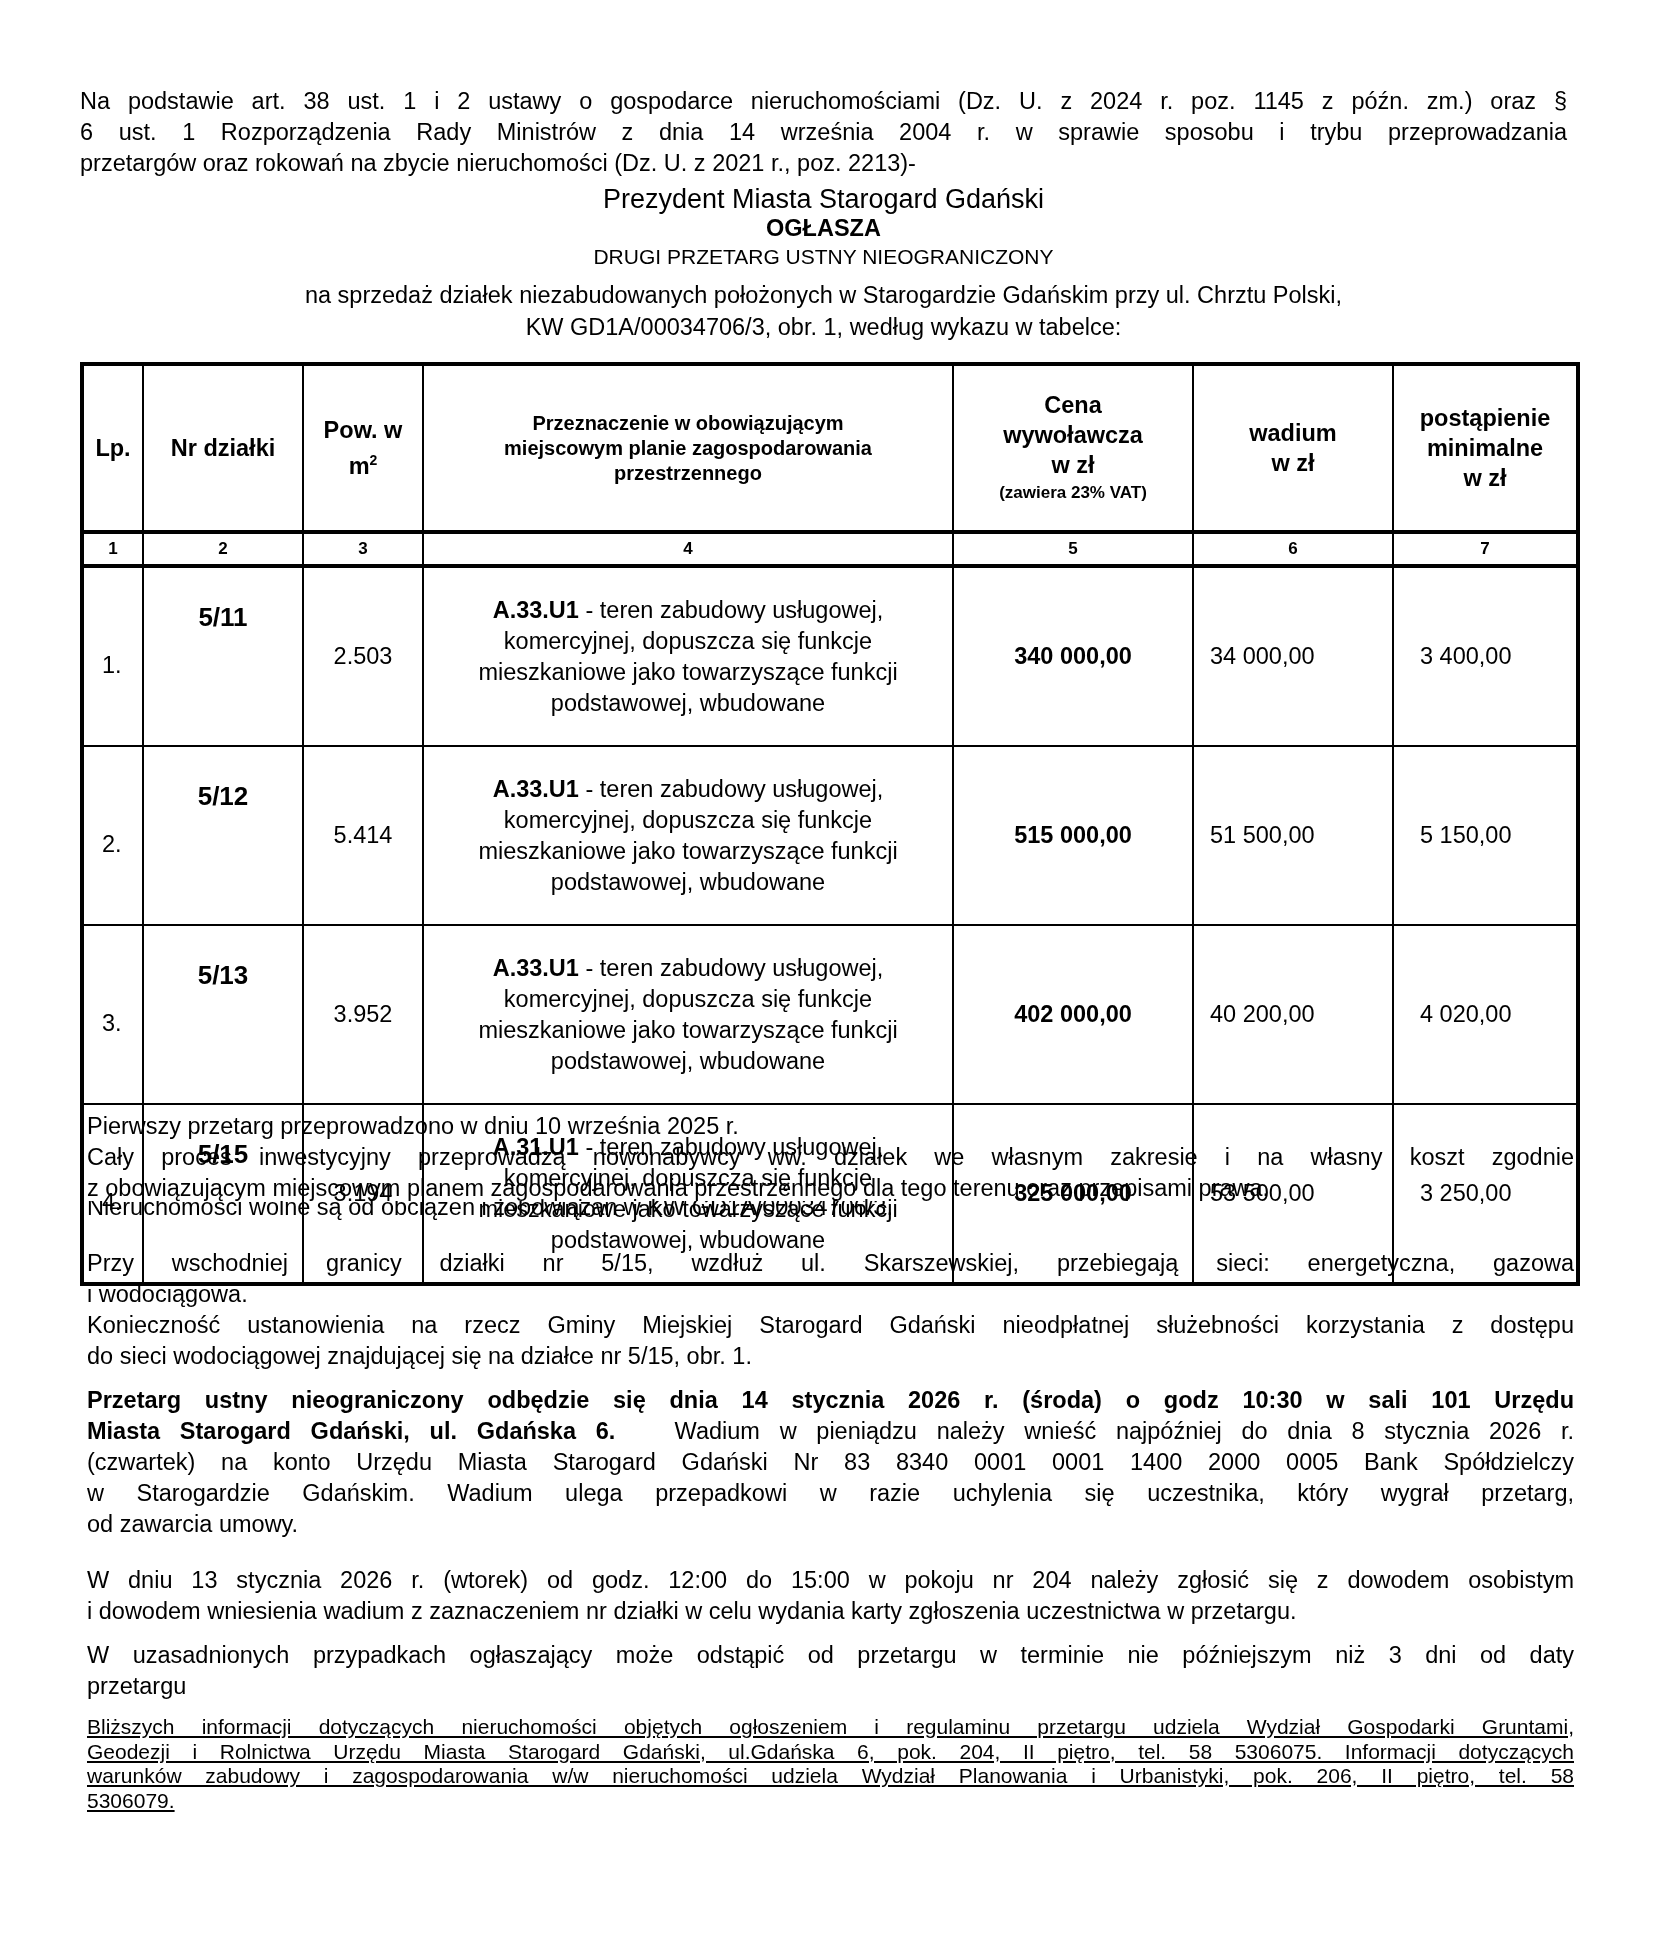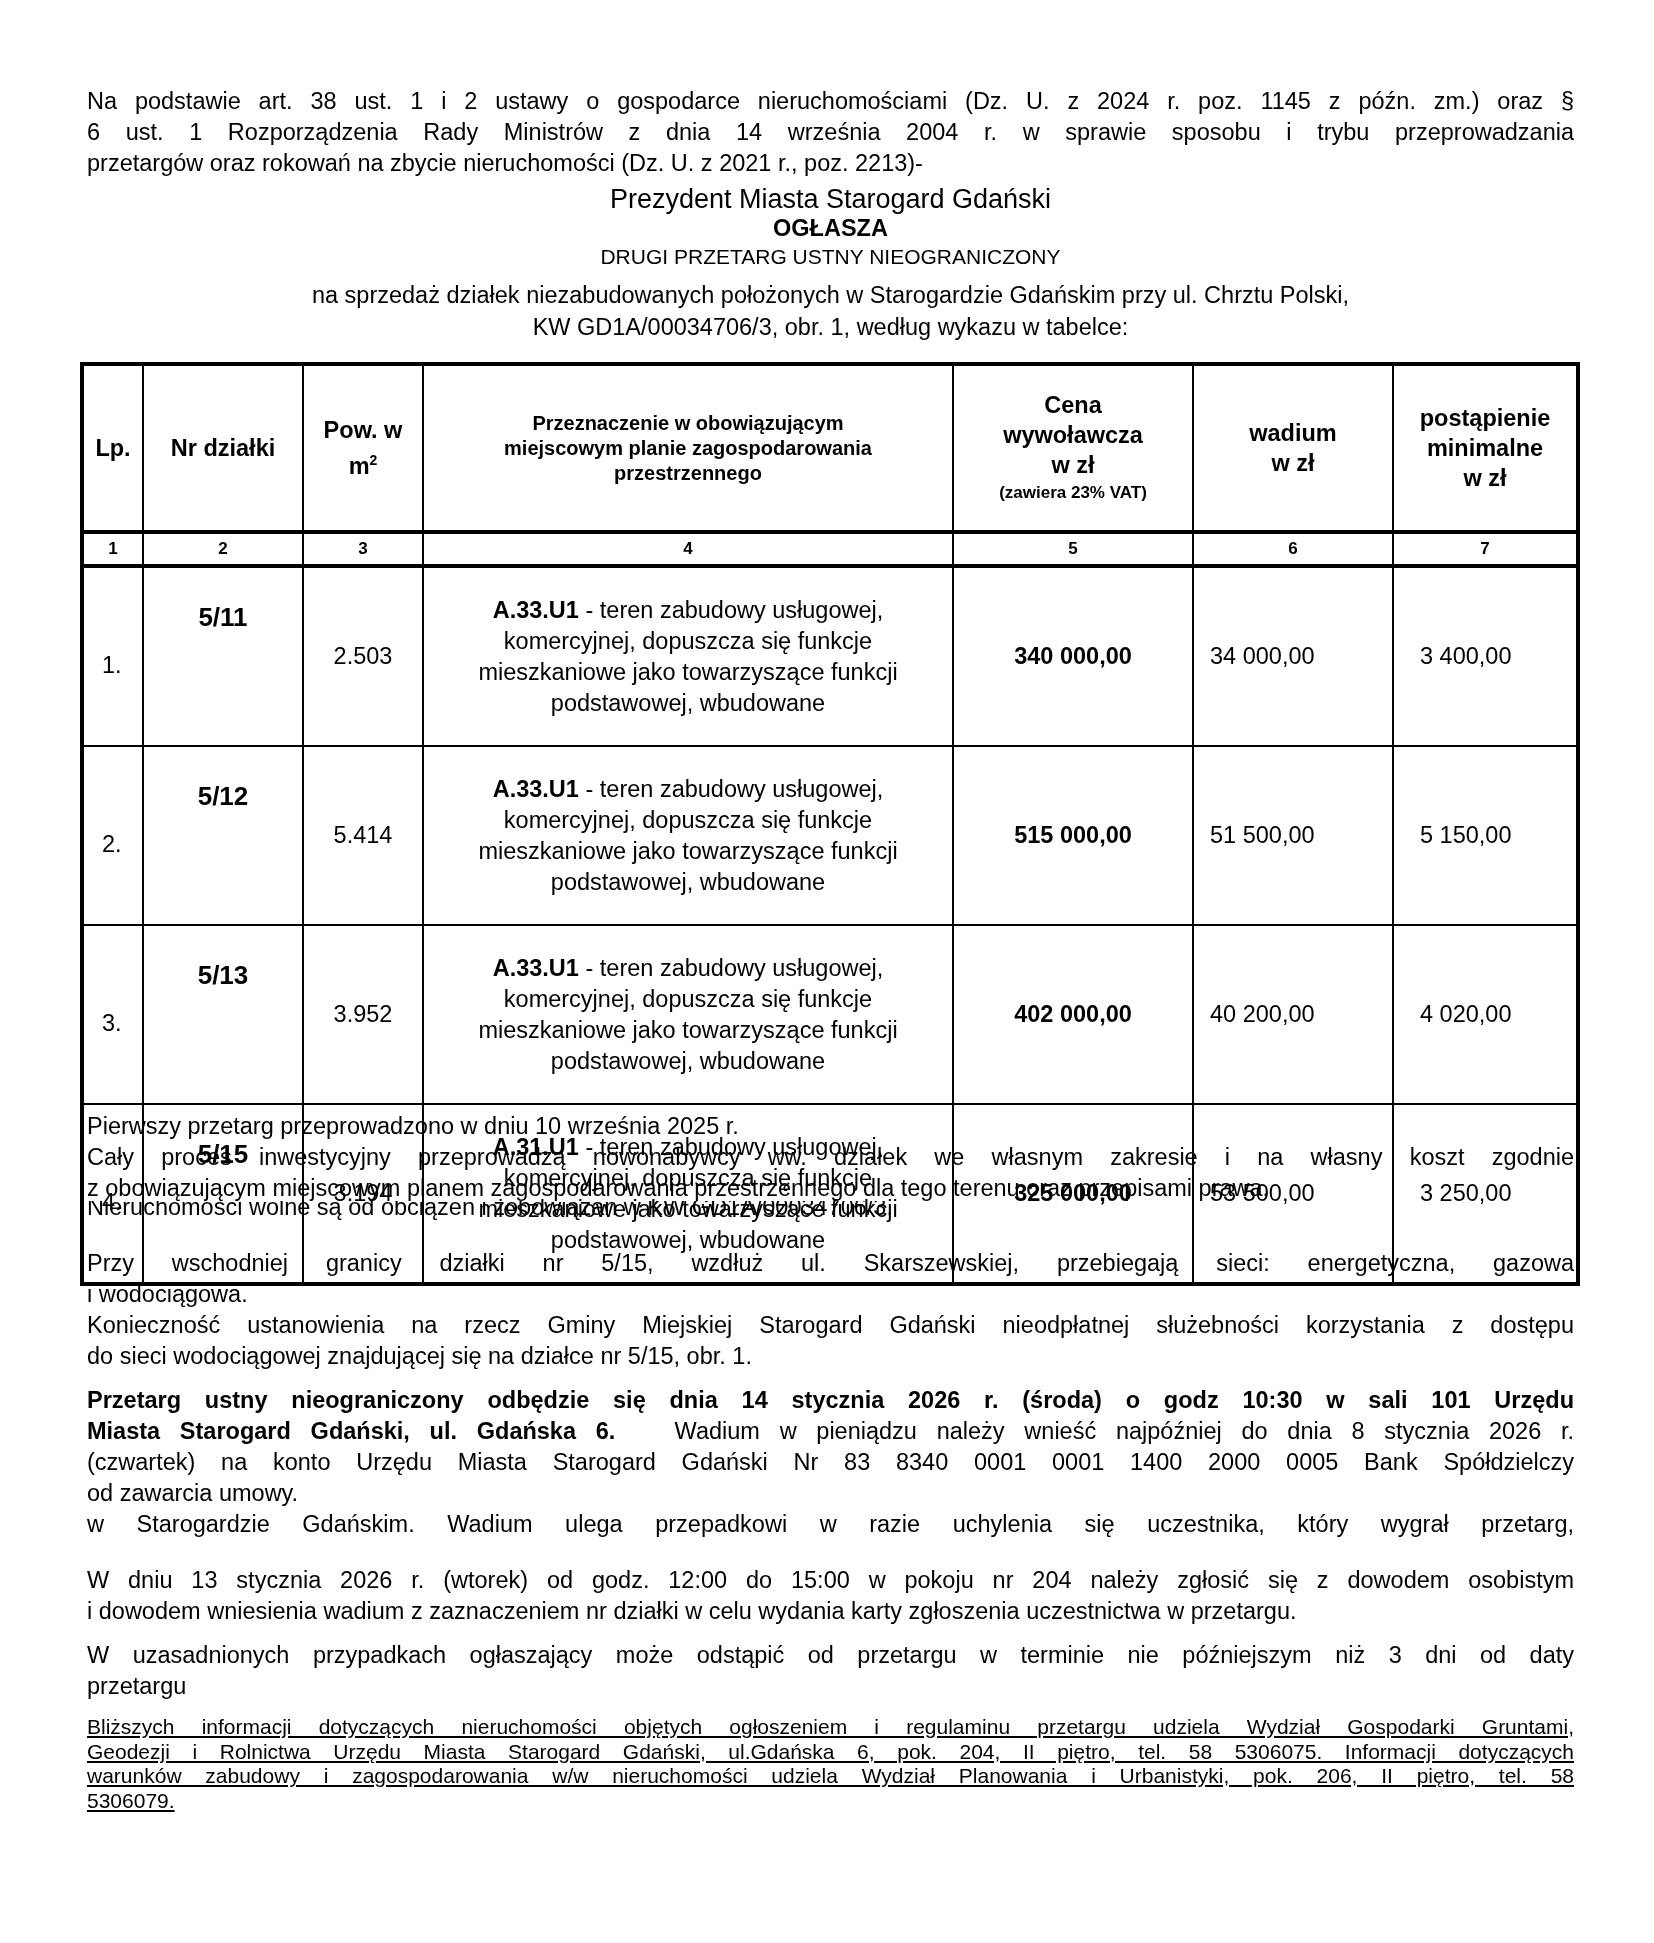--- a/index.html
+++ b/index.html
@@ -6,21 +6,21 @@
     body {
       width: 1654px;
       height: 1943px;
       position: relative;
       overflow: hidden;
       color: #000000;
       font-family: "Liberation Sans", sans-serif;
     }
     .page {
       position: absolute;
-      left: 87px;
+      left: 80px;
       top: 86px;
       width: 1487px;
     }
     .para {
       font-size: 23.5px;
       line-height: 31px;
       text-align: justify;
       margin: 0;
     }
     .para .ln { display: block; text-align: justify; text-align-last: justify; }
@@ -244,22 +244,22 @@
     <span class="ln">Przy wschodniej granicy działki nr 5/15, wzdłuż ul. Skarszewskiej, przebiegają sieci: energetyczna, gazowa</span>
     <span class="ln last">i wodociągowa.</span>
     <span class="ln">Konieczność ustanowienia na rzecz Gminy Miejskiej Starogard Gdański nieodpłatnej służebności korzystania z dostępu</span>
     <span class="ln last">do sieci wodociągowej znajdującej się na działce nr 5/15, obr. 1.</span>
   </p>
   <div class="gap-s"></div>
   <p class="para">
     <span class="ln bold">Przetarg ustny nieograniczony odbędzie się dnia 14 stycznia 2026 r. (środa) o godz 10:30 w sali 101 Urzędu</span>
     <span class="ln"><span class="bold">Miasta Starogard Gdański, ul. Gdańska 6.</span>&nbsp;&nbsp;&nbsp;<span class="u">Wadium w pieniądzu należy wnieść najpóźniej do dnia 8 stycznia 2026 r.</span></span>
     <span class="ln u">(czwartek) na konto Urzędu Miasta Starogard Gdański Nr 83 8340 0001 0001 1400 2000 0005 Bank Spółdzielczy</span>
+    <span class="ln"><span class="u">w Starogardzie Gdańskim.</span><span> Wadium ulega przepadkowi w razie uchylenia się uczestnika, który wygrał przetarg,</span></span>
     <span class="ln last">od zawarcia umowy.</span>
-    <span class="ln"><span class="u">w Starogardzie Gdańskim.</span><span> Wadium ulega przepadkowi w razie uchylenia się uczestnika, który wygrał przetarg,</span></span>
   </p>
   <div class="gap"></div>
   <p class="para">
     <span class="ln">W dniu 13 stycznia 2026 r. (wtorek) od godz. 12:00 do 15:00 w pokoju nr 204 należy zgłosić się z dowodem osobistym</span>
     <span class="ln last">i dowodem wniesienia wadium z zaznaczeniem nr działki w celu wydania karty zgłoszenia uczestnictwa w przetargu.</span>
   </p>
   <div class="gap-s"></div>
   <p class="para">
     <span class="ln">W uzasadnionych przypadkach ogłaszający może odstąpić od przetargu w terminie nie późniejszym niż 3 dni od daty</span>
     <span class="ln last">przetargu</span>

